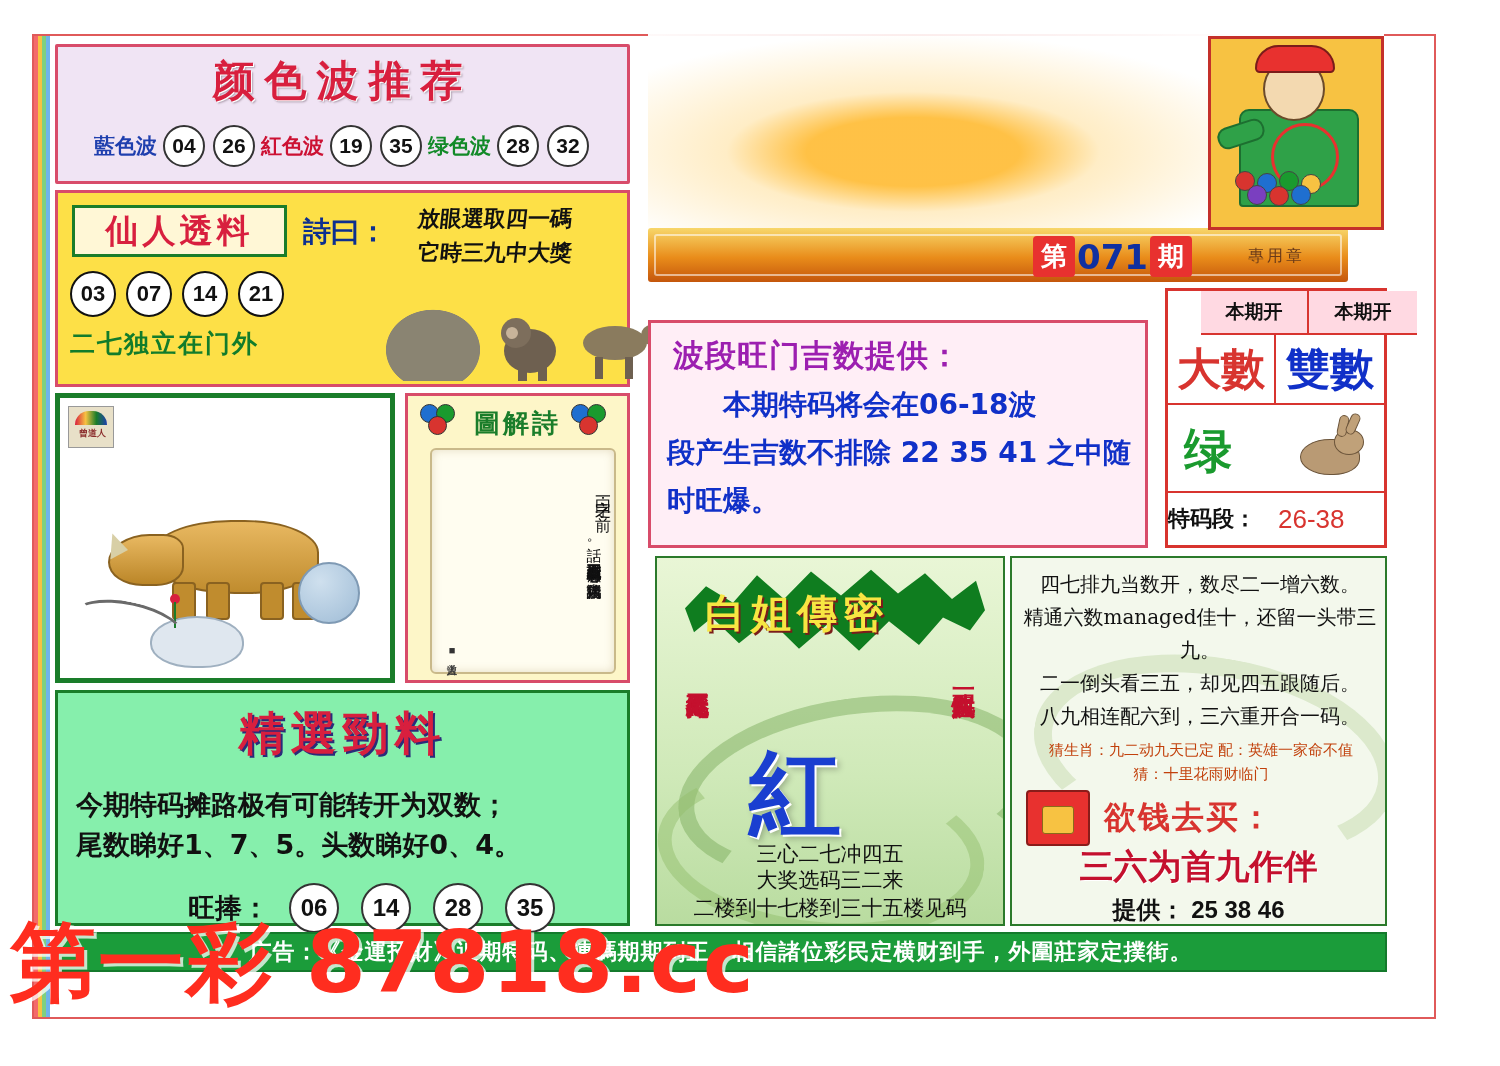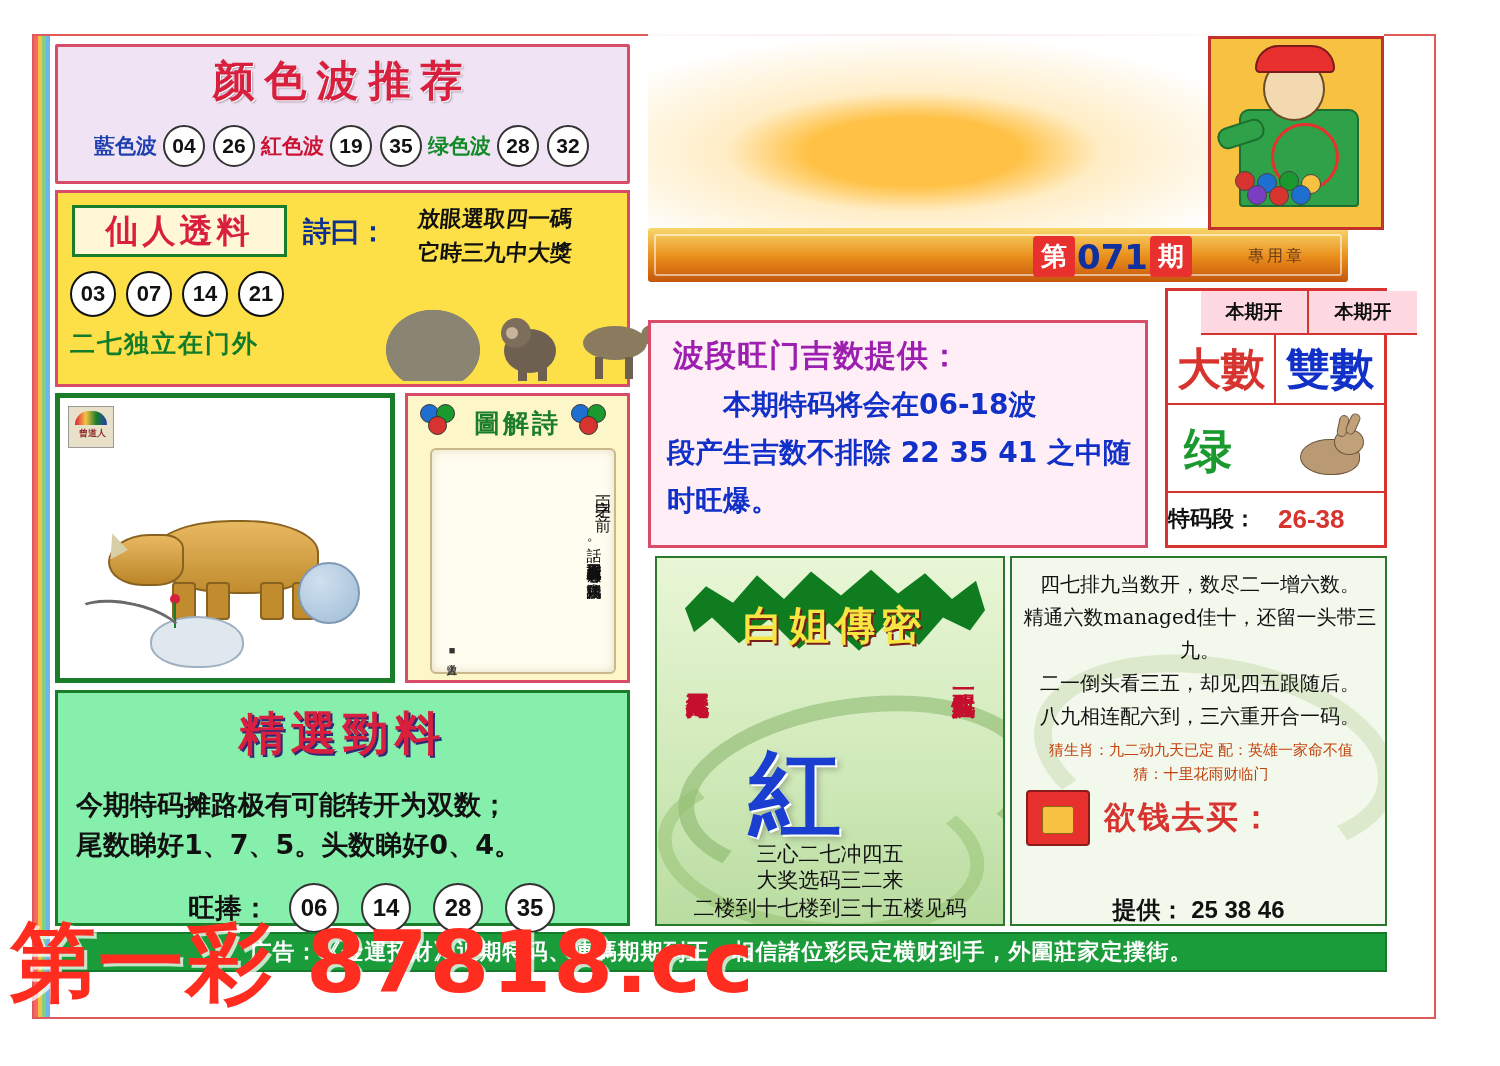--- a/index.html
+++ b/index.html
@@ -125,34 +125,34 @@
   .rt-v.r{left:50%;color:#1030c8;}
   .rt-mid{position:absolute;top:114px;left:0;width:100%;height:88px;border-bottom:2px solid #d8342f;box-sizing:border-box;}
   .rt-green{position:absolute;left:16px;top:14px;font-size:48px;font-weight:bold;color:#1a9a2e;font-family:"DejaVu Sans",serif;}
   .rabbit{position:absolute;right:18px;top:16px;width:72px;height:56px;}
   .rb-body{position:absolute;left:6px;top:18px;width:58px;height:34px;border-radius:50% 46% 44% 50%;background:#b99a74;border:1px solid #6b543a;}
   .rb-head{position:absolute;left:40px;top:8px;width:28px;height:24px;border-radius:50%;background:#c0a179;border:1px solid #6b543a;}
   .rb-ear{position:absolute;left:44px;top:-6px;width:8px;height:20px;border-radius:6px;background:#c0a179;border:1px solid #6b543a;transform:rotate(12deg);}
   .rb-ear2{position:absolute;left:54px;top:-8px;width:8px;height:20px;border-radius:6px;background:#c0a179;border:1px solid #6b543a;transform:rotate(24deg);}
   .rt-foot{position:absolute;top:204px;left:0;width:100%;height:48px;display:flex;align-items:center;gap:22px;}
   .rt-foot .k{font-size:22px;font-weight:bold;color:#111;}
-  .rt-foot .v{font-size:26px;font-weight:bold;color:#d8342f;}
+  .rt-foot .v{font-size:26px;font-weight:normal;color:#d8342f;}
 
   
   .box-bai{position:absolute;left:655px;top:556px;width:350px;height:370px;
      background:linear-gradient(180deg,#e9f6d6,#cfe9b8 60%,#b9dca0);border:2px solid #2b7a2b;box-sizing:border-box;overflow:hidden;}
   .dragon{position:absolute;left:-20px;top:60px;width:400px;height:320px;opacity:.85;}
   .dg-body{position:absolute;left:40px;top:80px;width:330px;height:150px;border-radius:50%;
      border:16px solid rgba(120,170,90,.55);border-bottom-color:transparent;transform:rotate(-8deg);}
   .dg-body2{position:absolute;left:20px;top:150px;width:300px;height:140px;border-radius:50%;
      border:14px solid rgba(140,185,100,.5);border-top-color:transparent;transform:rotate(6deg);}
   .starburst{position:absolute;left:28px;top:8px;width:300px;height:92px;
      background:#0f7d1f;clip-path:polygon(0% 46%,7% 22%,16% 40%,24% 10%,33% 36%,42% 6%,52% 32%,62% 4%,71% 30%,80% 8%,89% 36%,97% 16%,100% 48%,95% 70%,86% 56%,78% 86%,68% 60%,58% 92%,48% 62%,38% 90%,28% 58%,18% 84%,9% 56%,3% 72%);}
-  .bai-title{position:absolute;left:48px;top:28px;width:260px;text-align:center;font-size:40px;font-weight:bold;
-     color:#f7e642;letter-spacing:6px;font-family:"DejaVu Serif",serif;text-shadow:2px 2px 0 #7a1c1a;margin-top:12px;}
+  .bai-title{position:absolute;left:48px;top:28px;width:260px;text-align:left;font-size:40px;font-weight:bold;
+     color:#f7e642;letter-spacing:6px;font-family:"DejaVu Serif",serif;text-shadow:2px 2px 0 #7a1c1a;}
   .bai-vl{position:absolute;left:26px;top:118px;writing-mode:vertical-rl;font-size:23px;font-weight:bold;color:#c4102e;line-height:30px;font-family:"DejaVu Serif",serif;}
   .bai-vr{position:absolute;right:24px;top:118px;writing-mode:vertical-rl;font-size:23px;font-weight:bold;color:#c4102e;line-height:30px;font-family:"DejaVu Serif",serif;}
   .bai-big{position:absolute;left:92px;top:174px;font-size:92px;font-weight:bold;color:#1a3fd0;
      font-family:"DejaVu Serif",serif;text-shadow:2px 2px 0 #fff,4px 4px 6px rgba(0,0,0,.25);}
   .bai-l1{position:absolute;left:0;top:282px;width:100%;text-align:center;font-size:21px;color:#111;font-family:"DejaVu Serif",serif;}
   .bai-l2{position:absolute;left:0;top:308px;width:100%;text-align:center;font-size:21px;color:#111;font-family:"DejaVu Serif",serif;}
   .bai-l3{position:absolute;left:0;top:336px;width:100%;text-align:center;font-size:21px;color:#111;font-family:"DejaVu Serif",serif;}
 
   
   .box-verse{position:absolute;left:1010px;top:556px;width:377px;height:370px;background:#f3f8ec;border:2px solid #2b7a2b;box-sizing:border-box;overflow:hidden;}
@@ -381,20 +381,21 @@
       <div>精通六数managed佳十，还留一头带三九。</div>
       <div>二一倒头看三五，却见四五跟随后。</div>
       <div>八九相连配六到，三六重开合一码。</div>
     </div>
     <div class="vs-small">
       <div>猜生肖：九二动九天已定   配：英雄一家命不值</div>
       <div>猜：十里花雨财临门</div>
     </div>
     <div class="vs-packet"></div>
     <div class="vs-buy">欲钱去买：</div>
+    <div class="vs-slogan">三六为首九作伴</div>
     <div class="vs-provide">
       <span>提供：</span>
       <span>25  38  46</span>
     </div>
   </div>
 
   <div class="marquee">
     <span>广告：《金運招財》近期特码、連碼期期到正，相信諸位彩民定横财到手，外圍莊家定撲街。</span>
   </div>
 

